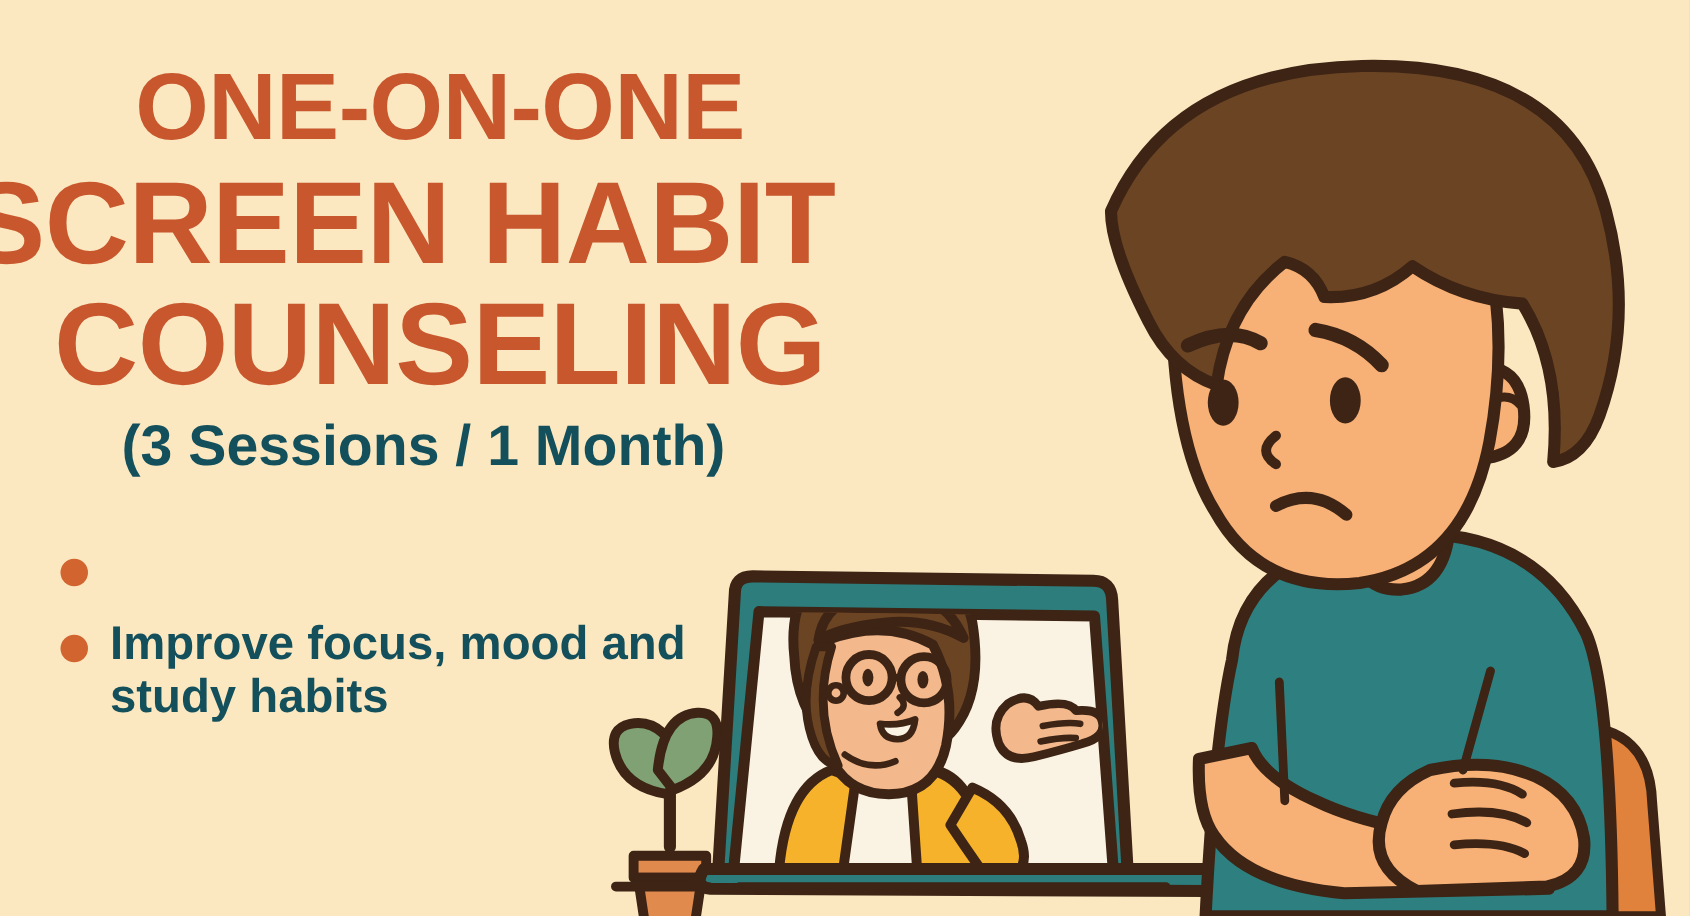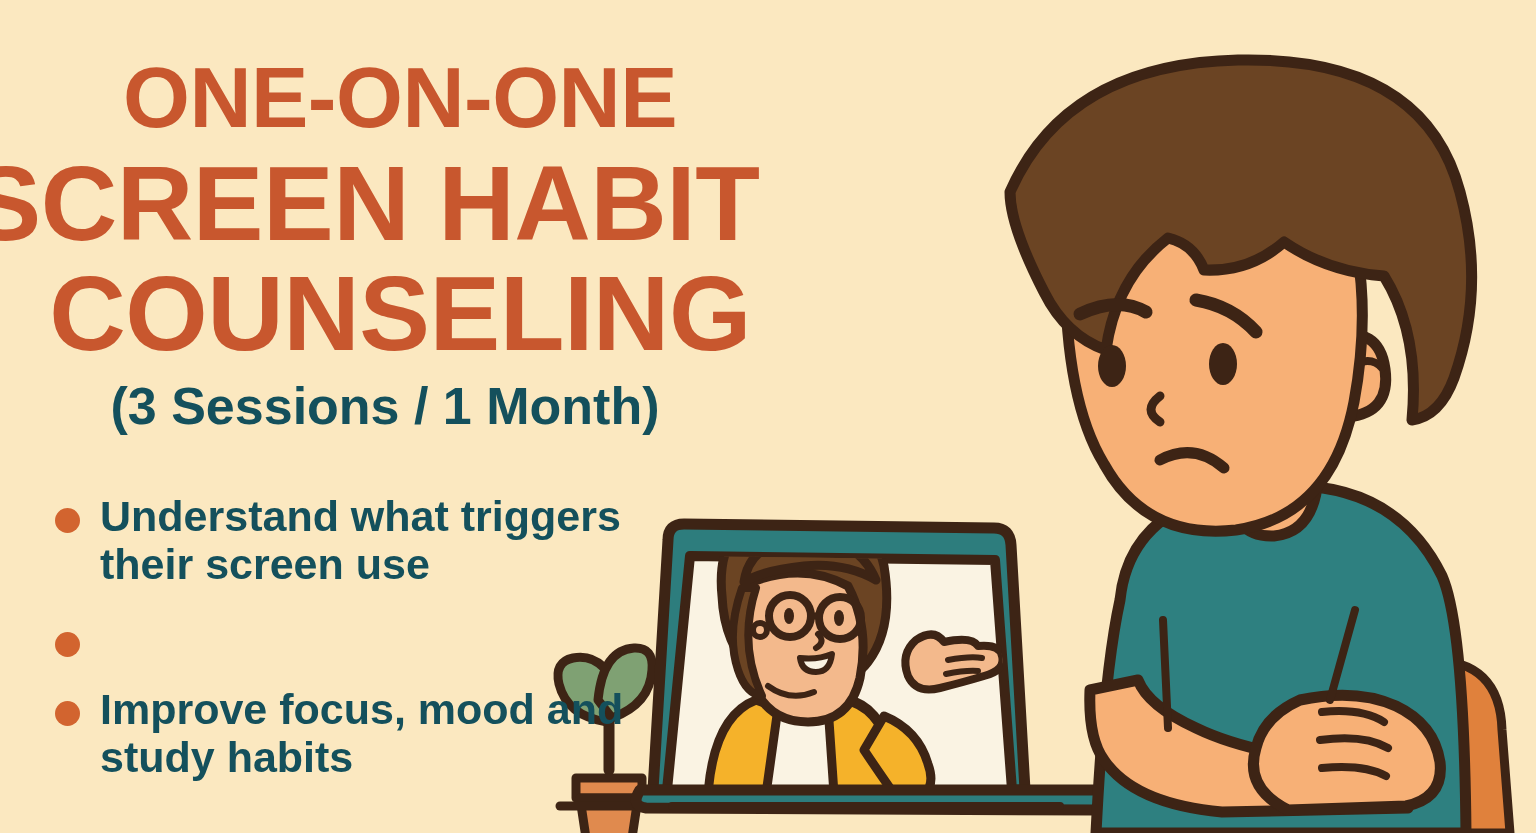--- a/index.html
+++ b/index.html
@@ -189,24 +189,20 @@
     <div class="title-line" id="title-1">ONE-ON-ONE</div>
 
     <div class="title-line" id="title-2">SCREEN HABIT</div>
 
     <div class="title-line" id="title-3">COUNSELING</div>
 
     <div id="subtitle">(3 Sessions / 1 Month)</div>
 
     <div id="bullets">
 
-      <div class="bullet-row">
-        <span class="bullet-dot"></span>
-        <span class="bullet-text">Understand what triggers their screen use</span>
-      </div>
 
       <div class="bullet-row">
         <span class="bullet-dot"></span>
       </div>
 
       <div class="bullet-row">
         <span class="bullet-dot"></span>
         <span class="bullet-text">Improve focus, mood and study habits</span>
       </div>
 

